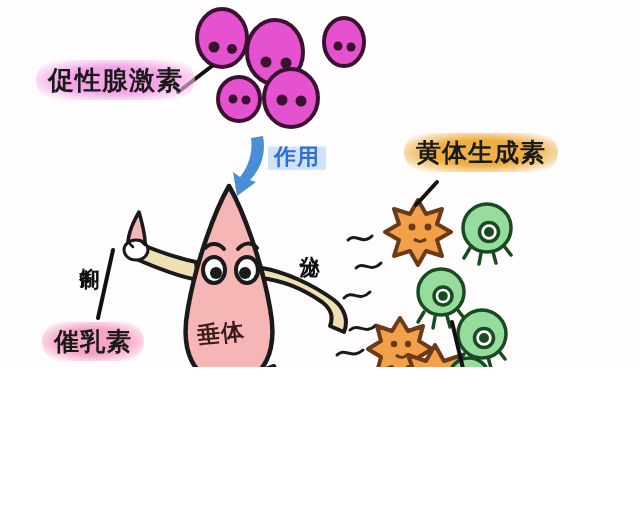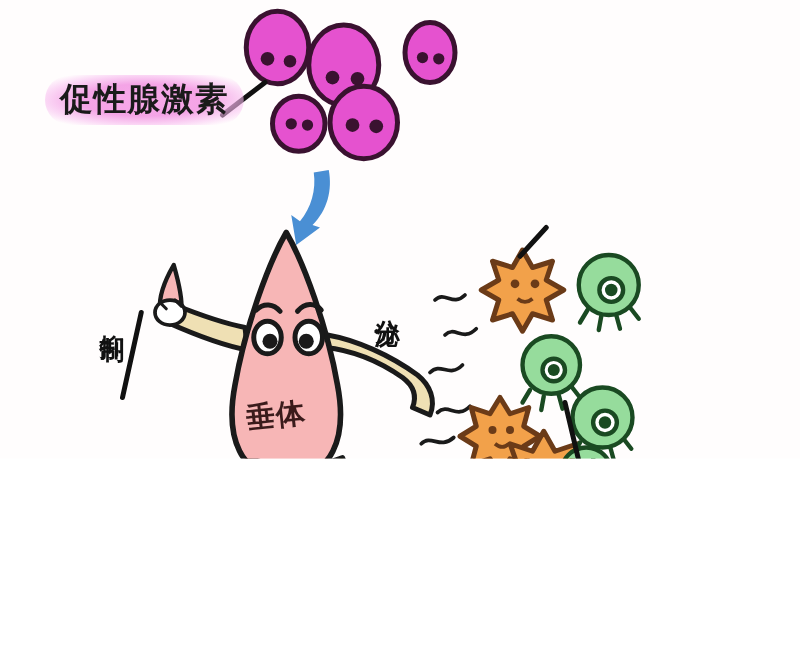--- a/index.html
+++ b/index.html
@@ -175,23 +175,26 @@
     </g>
 
     <line x1="437" y1="182" x2="416" y2="205" stroke="#111" stroke-width="4" stroke-linecap="round"></line>
     <line x1="470" y1="398" x2="452" y2="322" stroke="#111" stroke-width="4" stroke-linecap="round"></line>
     <line x1="113" y1="250" x2="98" y2="318" stroke="#111" stroke-width="4" stroke-linecap="round"></line>
   </svg>
 
   <div class="lbl hl-pink" style="left:36px;top:60px;font-size:26px;padding:7px 12px;border-radius:22px;">促性腺激素</div>
 
 
-
+  <div class="lbl hl-blue" style="left:268px;top:143px;font-size:22px;padding:3px 6px;">作用</div>
+
+  <div class="lbl hl-orange" style="left:404px;top:133px;font-size:25px;padding:7px 12px;border-radius:22px;">黄体生成素</div>
 
   <div class="lbl plain vert" style="left:80px;top:252px;font-size:20px;">抑制</div>
 
+  <div class="lbl hl-rose" style="left:42px;top:322px;font-size:25px;padding:7px 12px;border-radius:22px;">催乳素</div>
 
   <div class="lbl plain vert" style="left:300px;top:240px;font-size:20px;">分泌</div>
 
   <div class="lbl plain" style="left:197px;top:322px;font-size:23px;transform:rotate(-6deg);color:#3a1b1b;">垂体</div>
 
 
 </div>
 
 </body></html>

